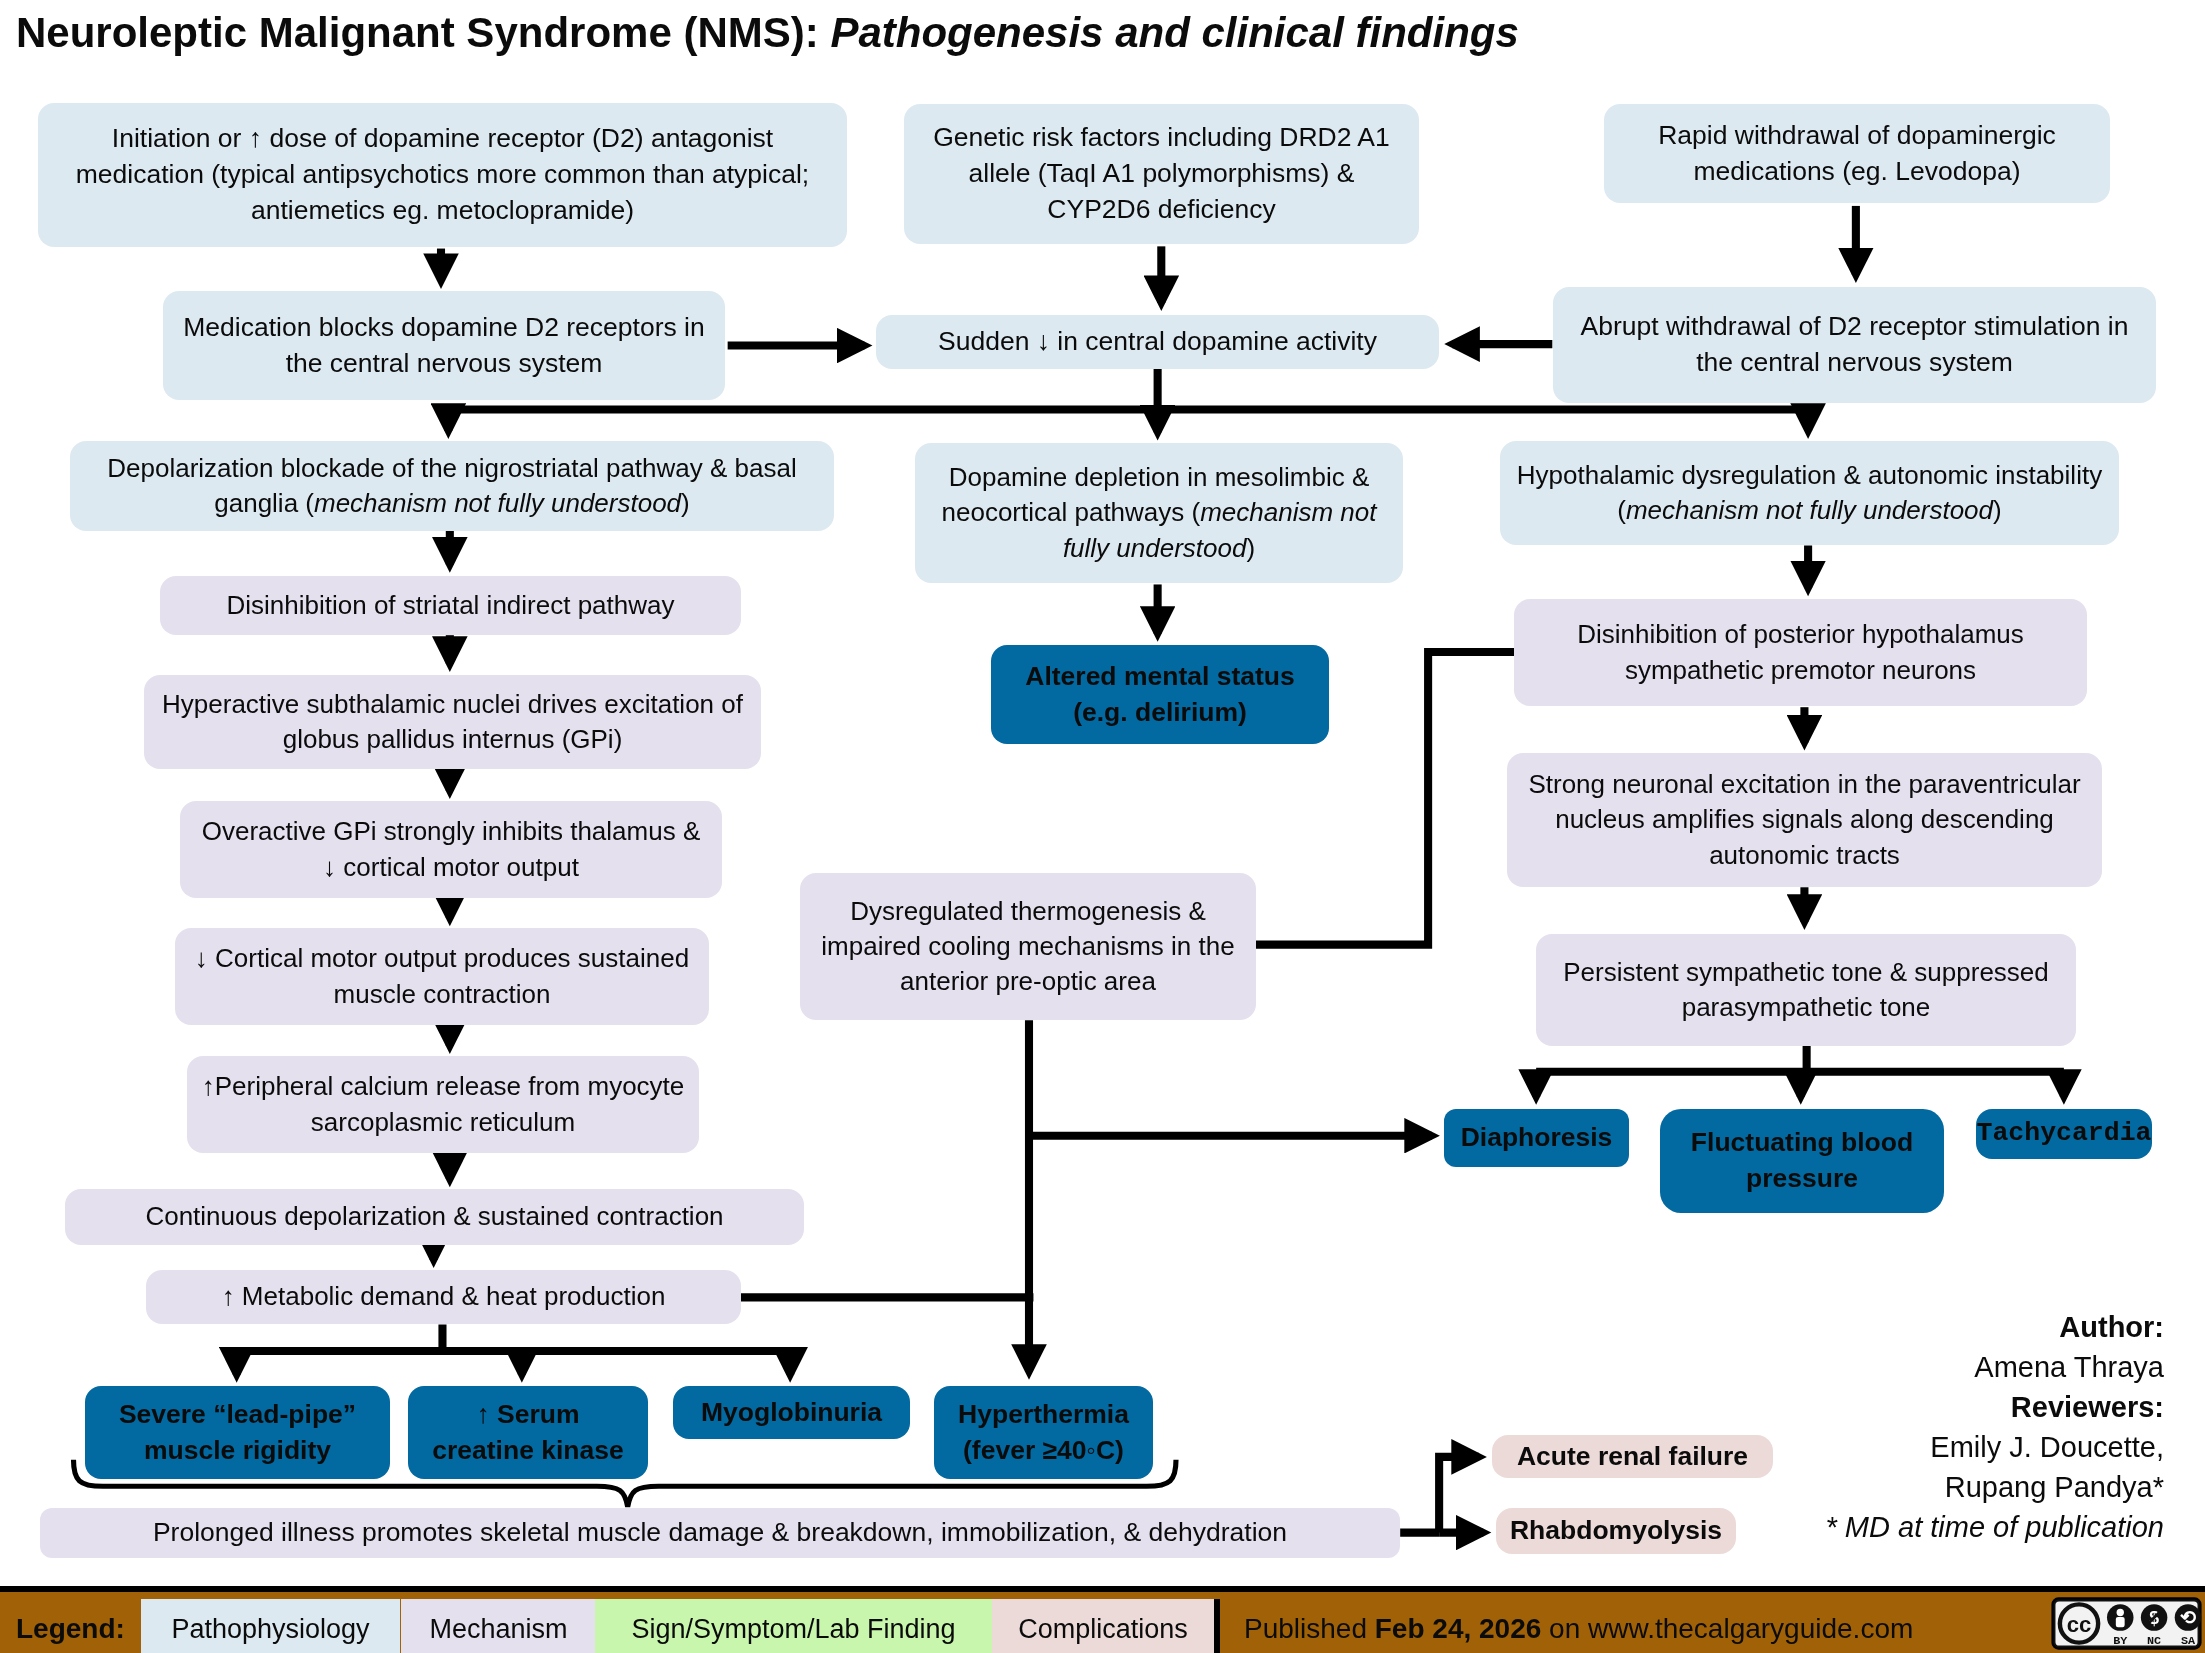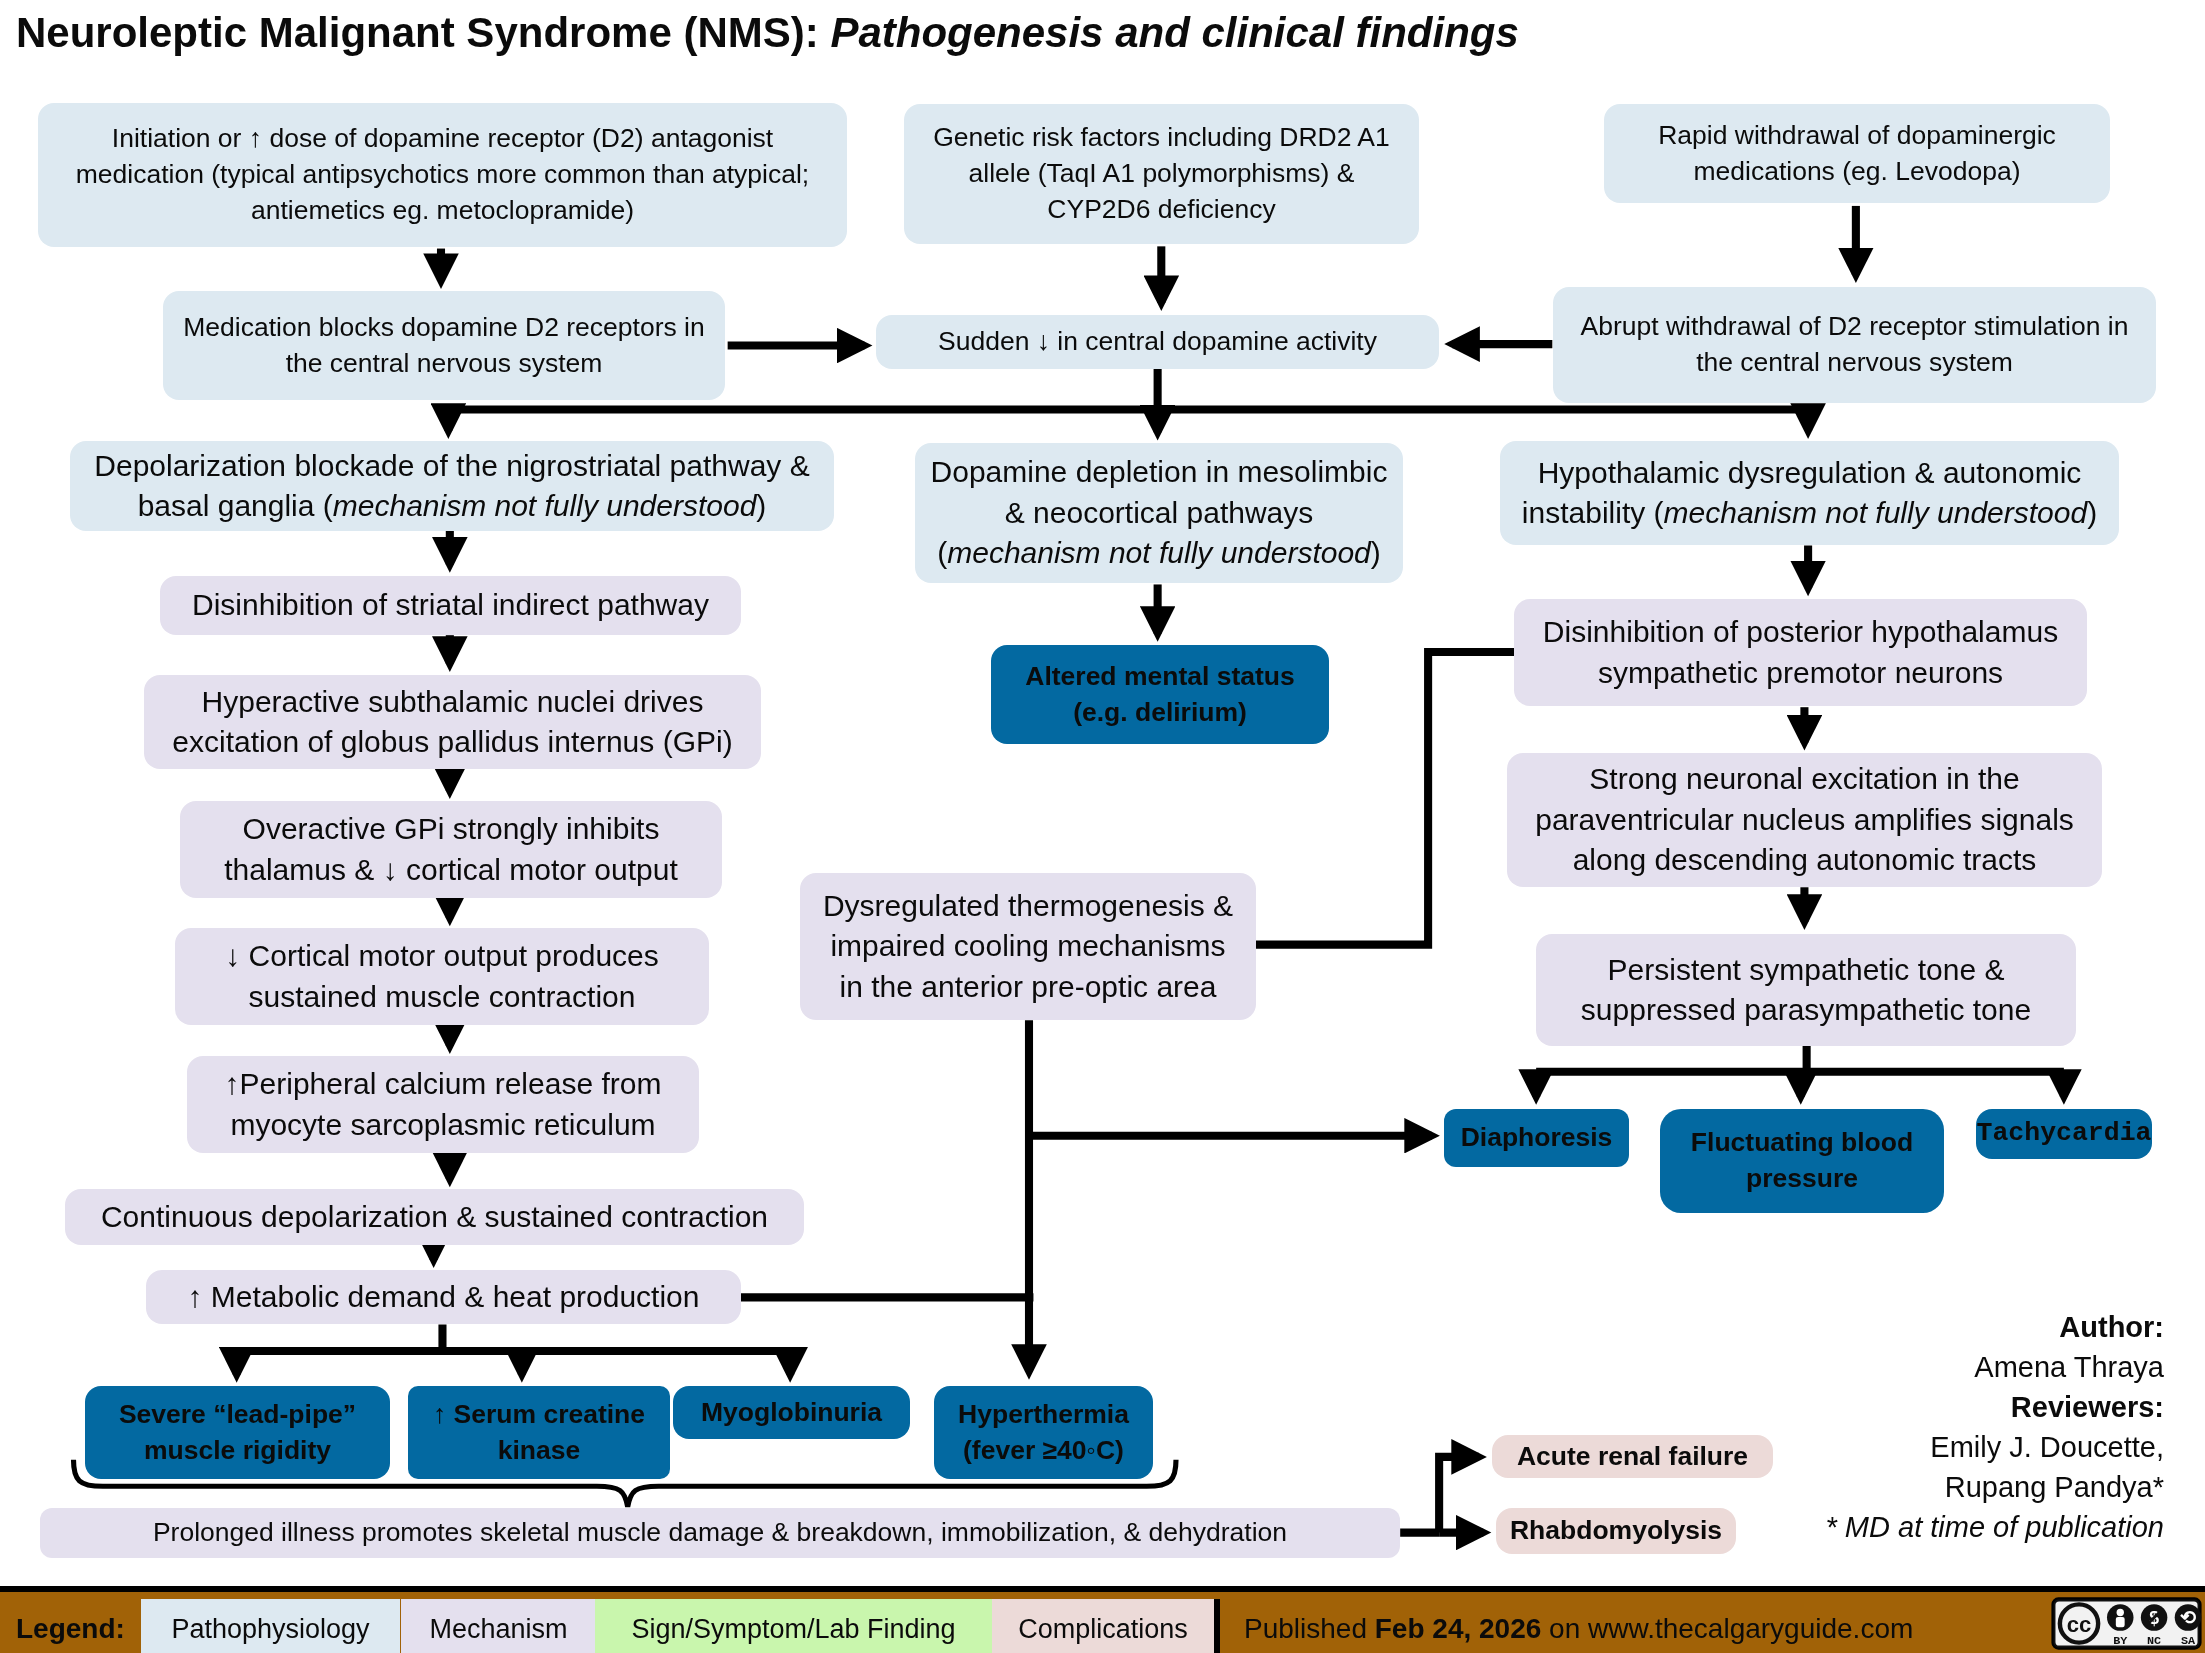--- a/index.html
+++ b/index.html
@@ -1,21 +1,21 @@
 <!DOCTYPE html>
 <html style="font-size:11.8px"><head>
 <meta charset="utf-8">
 <style>
   html,body{margin:0;padding:0;background:#fff;}
   #canvas{position:relative;width:2205px;height:1654px;background:#ffffff;
     font-family:"Liberation Sans", sans-serif;color:#0b0b0b;overflow:hidden;}
   #title{position:absolute;left:16px;top:8.8px;font-size:42px;font-weight:bold;white-space:nowrap;}
   #title .it{font-style:italic;}
   .node{position:absolute;border-radius:16px;display:flex;align-items:center;justify-content:center;
-    text-align:center;padding:4.4px 14.7px;box-sizing:border-box;font-size:30px;line-height:1.35;}
+    text-align:center;padding:4.4px 14.7px;box-sizing:border-box;font-size:26px;line-height:1.35;}
   .node i{font-style:italic;}
   .patho{background:#dde9f1;}
   .mech{background:#e4e0ee;}
   .sign{background:#0369a1;font-weight:bold;}
   .comp{background:#ecdad8;font-weight:bold;}
   .f36{font-size:26.5px;}
   svg.wires{position:absolute;left:0;top:0;width:2205px;height:1654px;pointer-events:none;}
   svg.wires *{vector-effect:none;}
   #credits{position:absolute;right:41px;top:1307px;text-align:right;font-size:29px;line-height:40px;}
   #credits .b{font-weight:bold;}
@@ -158,21 +158,21 @@
   <div class="node mech f36" style="left:40px;top:1508px;width:1360px;height:50px;border-radius:12px;">
       <span>Prolonged illness promotes skeletal muscle damage &amp; breakdown, immobilization, &amp; dehydration</span>
     </div>
 
   <div class="node sign f36" style="left:991px;top:645px;width:338px;height:99px;">
       <span>Altered mental status (e.g. delirium)</span>
     </div>
   <div class="node sign f36" style="left:85px;top:1386px;width:305px;height:93px;">
       <span>Severe “lead-pipe” muscle rigidity</span>
     </div>
-  <div class="node sign f36" style="left:408px;top:1386px;width:262px;height:93px;border-radius:10px;">
+  <div class="node sign f36" style="left:408px;top:1386px;width:240px;height:93px;">
       <span>↑ Serum creatine kinase</span>
     </div>
   <div class="node sign f36" style="left:673px;top:1386px;width:237px;height:53px;">
       <span>Myoglobinuria</span>
     </div>
   <div class="node sign f36" style="left:934px;top:1386px;width:219px;height:93px;">
       <span>Hyperthermia (fever ≥40◦C)</span>
     </div>
   <div class="node sign f36" style="left:1444px;top:1109px;width:185px;height:58px;border-radius:12px;">
       <span>Diaphoresis</span>

